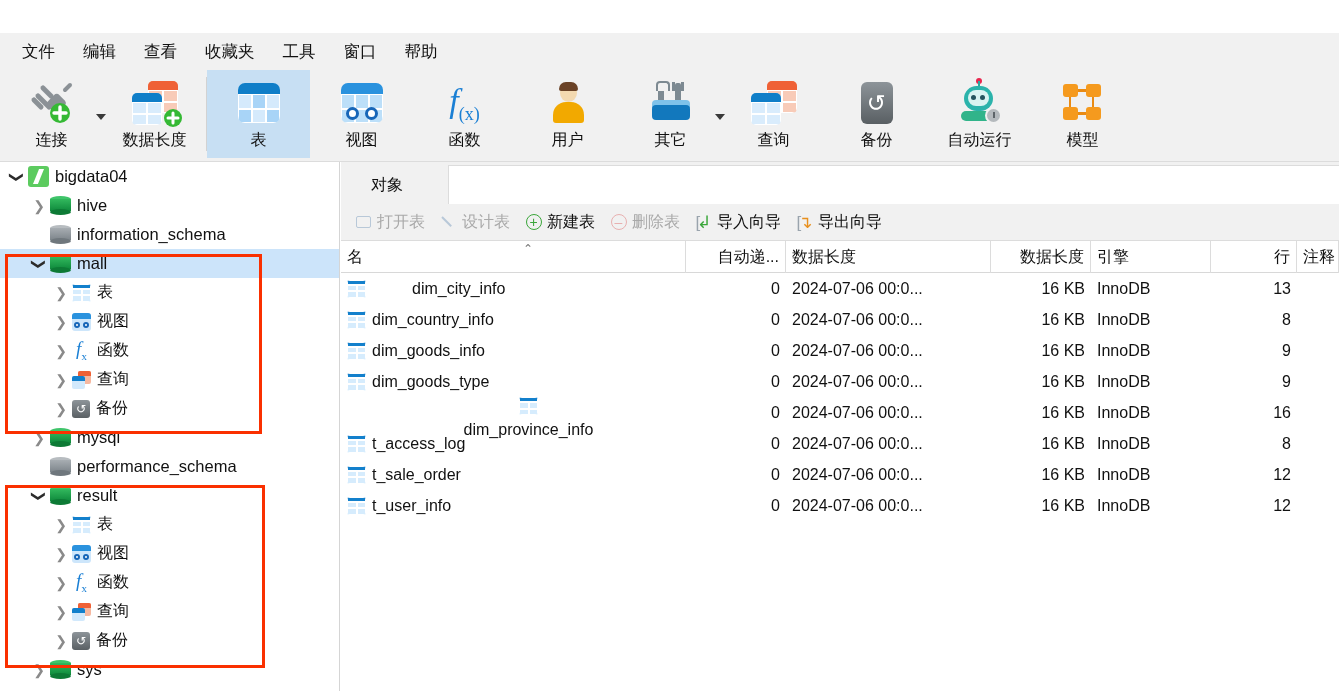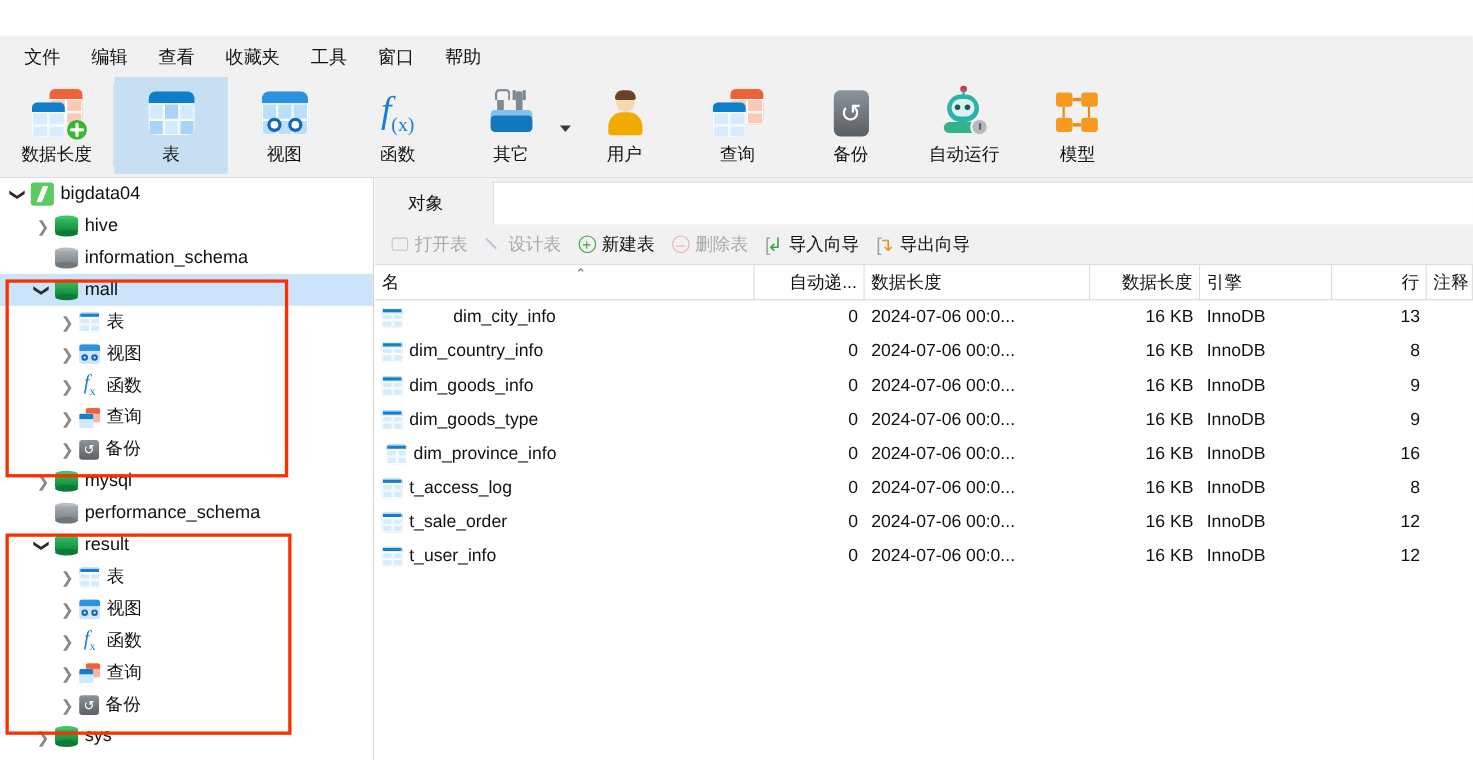--- a/index.html
+++ b/index.html
@@ -390,20 +390,41 @@
       <div class="menu-item">文件</div>
       <div class="menu-item">编辑</div>
       <div class="menu-item">查看</div>
       <div class="menu-item">收藏夹</div>
       <div class="menu-item">工具</div>
       <div class="menu-item">窗口</div>
       <div class="menu-item">帮助</div>
     </div>
 
   <div class="ribbon" id="ribbon">
+      <div class="rb-wrap">
+        <div class="rb">
+          <div class="glyph" style="position: relative;">
+            <svg width="46" height="42" viewBox="0 0 46 42">
+              <g stroke="#8b9196" stroke-width="5" stroke-linecap="round" fill="none">
+                <path d="M9 14 L20 25"></path>
+                <path d="M14 6 L22 14"></path>
+                <path d="M5 18 L12 25"></path>
+              </g>
+              <rect x="20" y="13" width="15" height="16" rx="4" fill="#8b9196" transform="rotate(45 27 21)"></rect>
+              <g stroke="#8b9196" stroke-width="4" stroke-linecap="round">
+                <path d="M36 8 L41 3"></path>
+              </g>
+              <circle cx="31" cy="31" r="10" fill="#35b934"></circle>
+              <path d="M31 25 L31 37 M25 31 L37 31" stroke="#fff" stroke-width="3.4" stroke-linecap="round"></path>
+            </svg>
+          </div>
+          <div class="lbl">连接</div>
+        </div>
+        <div class="caret-small"></div>
+      </div>
       <div class="rb-wrap">
         <div class="rb">
           <div class="glyph" style="position: relative;">
             <div class="ic-query" style="width:46px;height:44px">
               <div class="back" style="width:30px;height:32px">
                 <div class="h"></div>
                 <span></span>
                 <span></span>
                 <span></span>
                 <span></span>
@@ -465,42 +486,42 @@
         <div class="rb">
           <div class="glyph" style="position: relative;">
             <span class="ic-func">f<sub>(x)</sub></span>
           </div>
           <div class="lbl">函数</div>
         </div>
       </div>
       <div class="rb-wrap">
         <div class="rb">
           <div class="glyph" style="position: relative;">
+            <div class="ic-user">
+              <div class="head"></div>
+              <div class="hair"></div>
+              <div class="body"></div>
+            </div>
+          </div>
+          <div class="lbl">用户</div>
+        </div>
+      </div>
+      <div class="rb-wrap">
+        <div class="rb">
+          <div class="glyph" style="position: relative;">
             <div class="ic-other">
               <div class="wr"></div>
               <div class="fk"></div>
               <div class="top"></div>
               <div class="base"></div>
             </div>
           </div>
           <div class="lbl">其它</div>
         </div>
         <div class="caret-small"></div>
-      </div>
-      <div class="rb-wrap">
-        <div class="rb">
-          <div class="glyph" style="position: relative;">
-            <div class="ic-user">
-              <div class="head"></div>
-              <div class="hair"></div>
-              <div class="body"></div>
-            </div>
-          </div>
-          <div class="lbl">用户</div>
-        </div>
       </div>
       <div class="rb-wrap">
         <div class="rb">
           <div class="glyph" style="position: relative;">
             <div class="ic-query" style="width:46px;height:44px">
               <div class="back" style="width:30px;height:32px">
                 <div class="h"></div>
                 <span></span>
                 <span></span>
                 <span></span>
@@ -916,21 +937,21 @@
               <span>dim_goods_type</span>
             </div>
             <div class="gc rightal" style="left: 345px; width: 100px;">0</div>
             <div class="gc" style="left: 445px; width: 205px;">2024-07-06 00:0...</div>
             <div class="gc rightal" style="left: 650px; width: 100px;">16 KB</div>
             <div class="gc" style="left: 750px; width: 120px;">InnoDB</div>
             <div class="gc rightal" style="left: 870px; width: 86px;">9</div>
             <div class="gc" style="left: 956px; width: 42px;"></div>
           </div>
           <div class="grow">
-            <div class="gc name" style="left: 4px; width: 345px;">
+            <div class="gc name" style="left: 15px; width: 345px; flex-direction: column;">
               <span style="display: inline-flex; align-items: center; flex: 0 0 auto;">
                 <span class="mini-table">
                   <span class="h"></span>
                   <span></span>
                   <span></span>
                   <span></span>
                   <span></span>
                 </span>
               </span>
               <span>dim_province_info</span>

